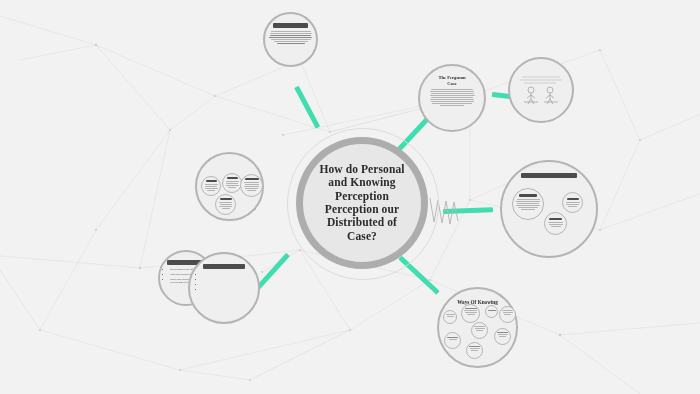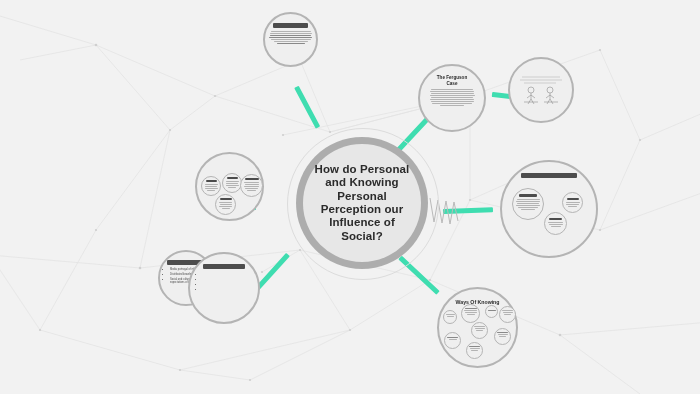--- a/index.html
+++ b/index.html
@@ -2,21 +2,21 @@
 <html><head>
 <meta charset="utf-8">
 <style>
   html,body{margin:0;padding:0;}
   body{
     width:700px;height:394px;overflow:hidden;
     background:#f2f2f2;
     font-family:"Liberation Sans",sans-serif;
     position:relative;
   }
-  #canvas{position:absolute;inset:0;width:700px;height:348px;}
+  #canvas{position:absolute;inset:0;width:700px;height:348px;font-family:Liberation Serif, serif;}
   .bg-net{position:absolute;inset:0;width:700px;height:394px;pointer-events:none;}
 
   
   .node{position:absolute;box-sizing:border-box;border-radius:50%;
         display:flex;flex-direction:column;align-items:center;
         justify-content:flex-start;text-align:center;overflow:hidden;}
 
   
   .hub-halo{position:absolute;border-radius:50%;border:1px solid #dcdcdc;
             background:transparent;}
@@ -112,24 +112,24 @@
   <svg class="zig" style="left:428px;top:196px;" width="34" height="34" viewBox="0 0 34 34">
     <path d="M2 2 L6 26 L10 4 L14 27 L18 5 L22 28 L26 6 L30 25" stroke="#b9b9b9" stroke-width="1" fill="none"></path>
   </svg>
 
   <div class="hub-halo" style="left:287px;top:128px;width:150px;height:150px;"></div>
   <div class="hub-ring" style="left:296px;top:137px;width:132px;height:132px;"></div>
   <div class="hub-core" style="left:303px;top:144px;width:118px;height:118px;">
     <div class="hub-text">
       <span>How do Personal</span><br>
       <span>and Knowing</span><br>
-      <span>Personal</span><br>
+      <span>Perception</span><br>
       <span>Perception our</span><br>
-      <span>Influence of</span><br>
-      <span>Social?</span>
+      <span>Distributed of</span><br>
+      <span>Case?</span>
     </div>
   </div>
 
   <div class="node sat" style="left:263px;top:12px;width:55px;height:55px;padding-top:9px;">
     <div class="blk-title" style="width:35px;height:5px;margin-bottom:3px;" title="CONCLUSION"></div>
     <div class="micro">
       <div class="mline" style="width:40px"></div>
       <div class="mline" style="width:42px"></div>
       <div class="mline dk" style="width:41px"></div>
       <div class="mline dk" style="width:43px"></div>

